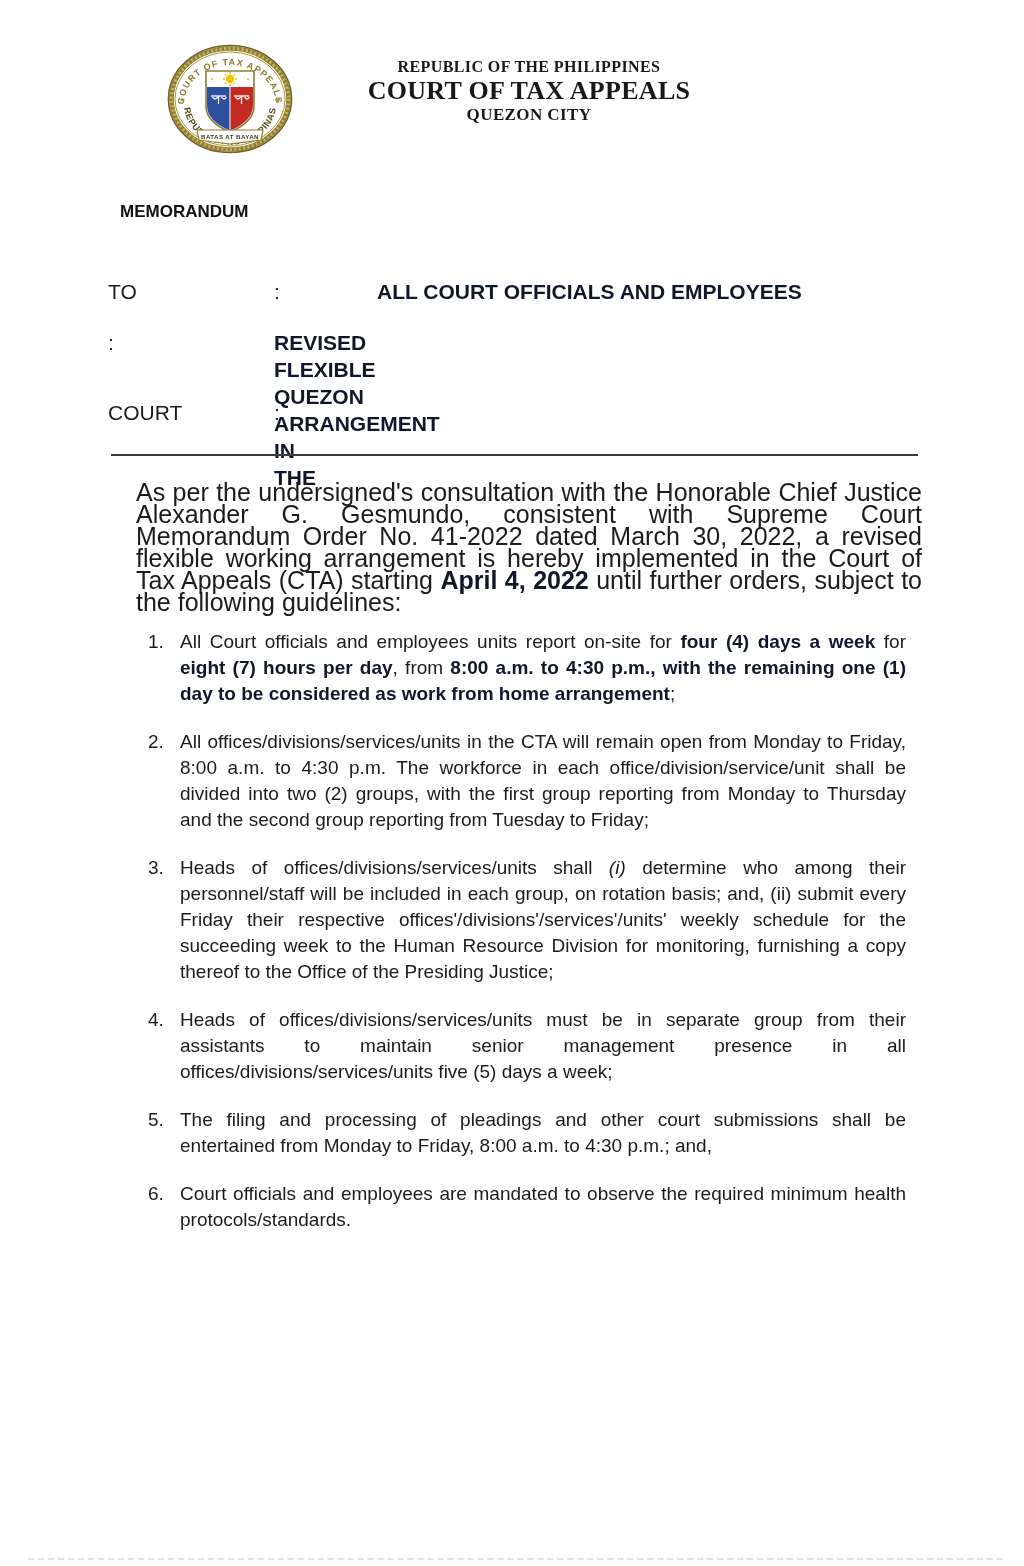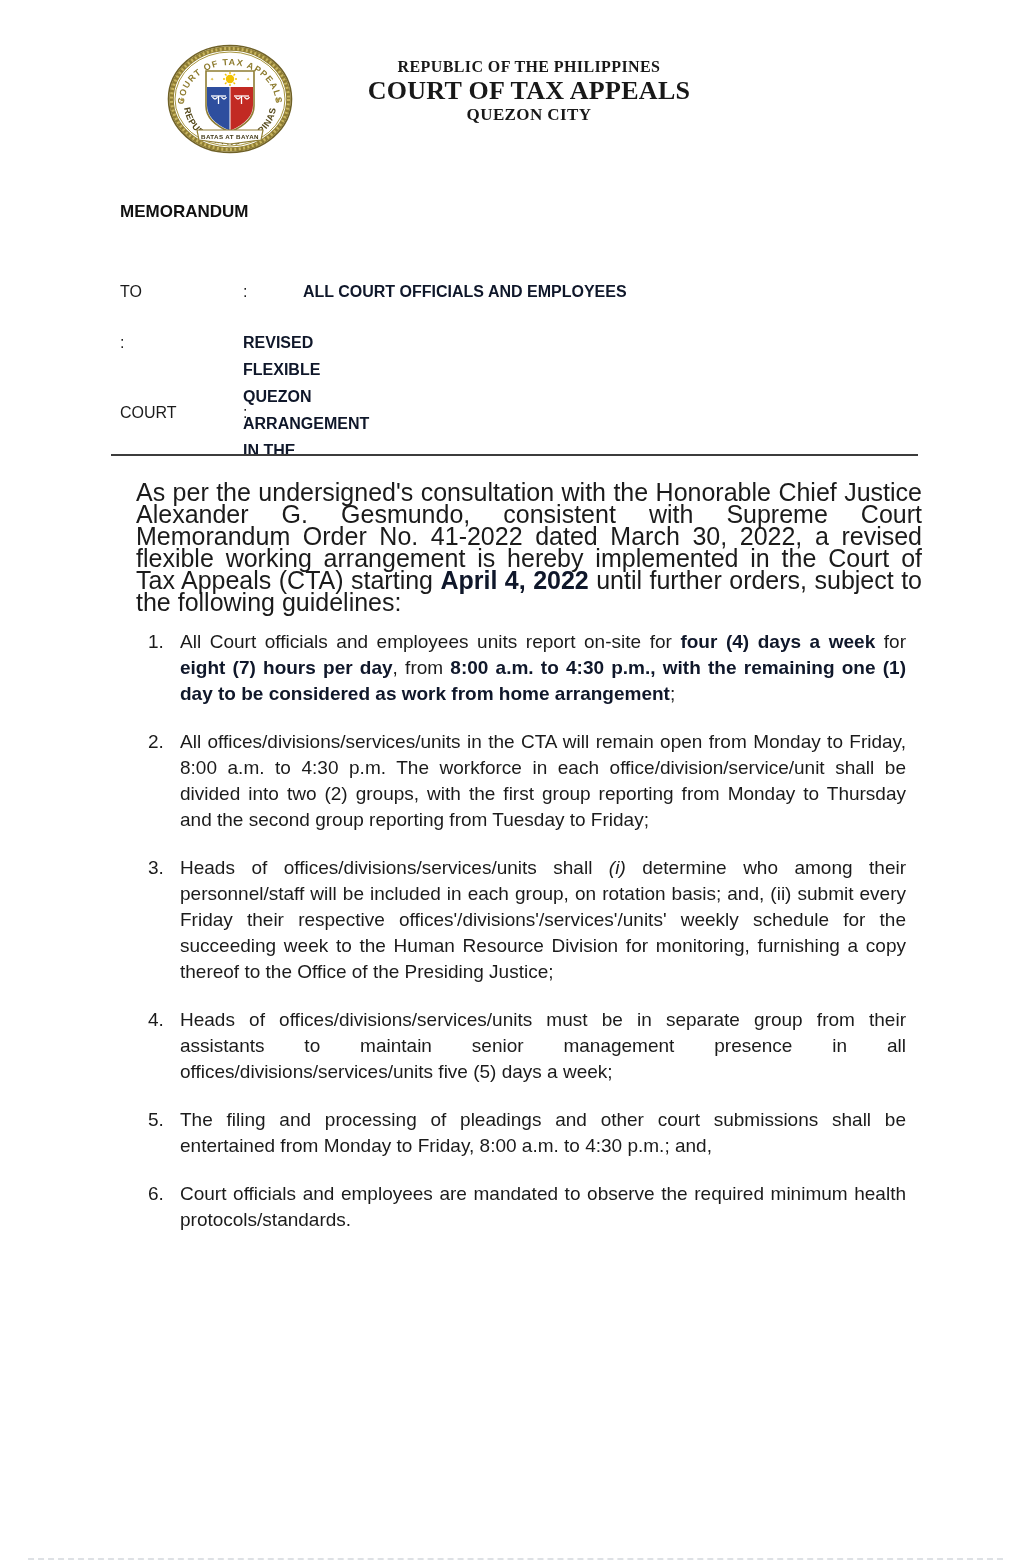--- a/index.html
+++ b/index.html
@@ -5,22 +5,22 @@
   html,body{margin:0;padding:0;background:#ffffff;}
   .page{position:relative;width:1024px;height:1566px;background:#ffffff;overflow:hidden;
         font-family:"Liberation Sans",sans-serif;color:#1b1b1b;}
   .seal{position:absolute;left:167px;top:44px;width:126px;height:110px;}
   .hdr{position:absolute;left:0;top:57px;width:1024px;text-align:center;
        transform:translateX(17px);font-family:"Liberation Serif",serif;color:#181818;}
   .hdr .l1{font-size:16px;font-weight:700;line-height:20px;letter-spacing:.4px;}
   .hdr .l2{font-size:26px;font-weight:700;line-height:27px;letter-spacing:.3px;}
   .hdr .l3{font-size:17px;font-weight:700;line-height:21px;letter-spacing:.4px;}
   .memo-title{position:absolute;left:120px;top:199px;font-size:17px;font-weight:700;line-height:26px;color:#111;}
-  .meta{position:absolute;left:120px;width:786px;display:grid;grid-template-columns:123px 60px 1fr;
-        font-size:16px;line-height:27px;}
+  .meta{position:absolute;left:108px;width:786px;display:grid;grid-template-columns:123px 60px 1fr;
+        font-size:21px;line-height:27px;gap:43px;}
   .meta .lab{color:#1b1b1b;}
   .meta .col{color:#1b1b1b;}
   .meta .val{color:#111;}
   .rule{position:absolute;left:111px;top:454px;width:807px;height:2px;background:#3c3c3c;}
   .intro{position:absolute;left:136px;top:481px;width:786px;font-size:25px;line-height:22px;
          text-align:justify;}
   .list{position:absolute;left:120px;top:629px;width:786px;font-size:19px;line-height:26px;}
   .item{display:flex;margin-bottom:22px;}
   .item .num{flex:0 0 60px;padding-left:28px;box-sizing:border-box;}
   .item .txt{flex:1;text-align:justify;}

